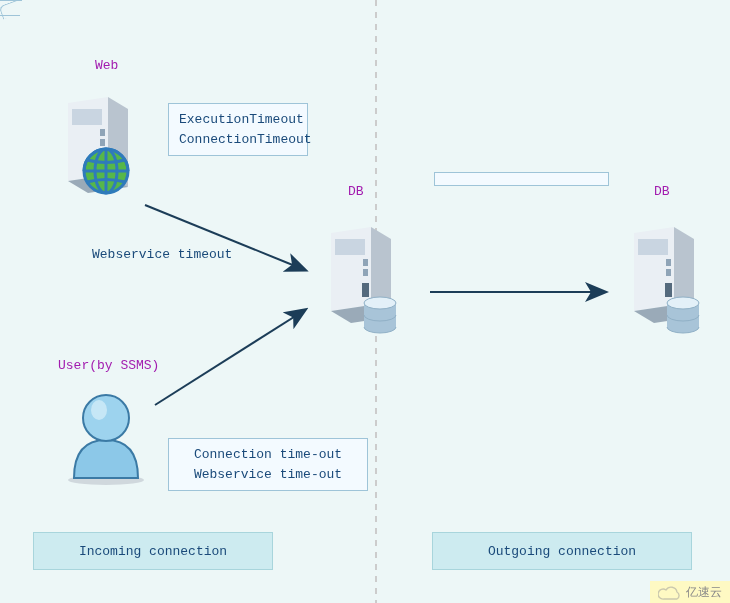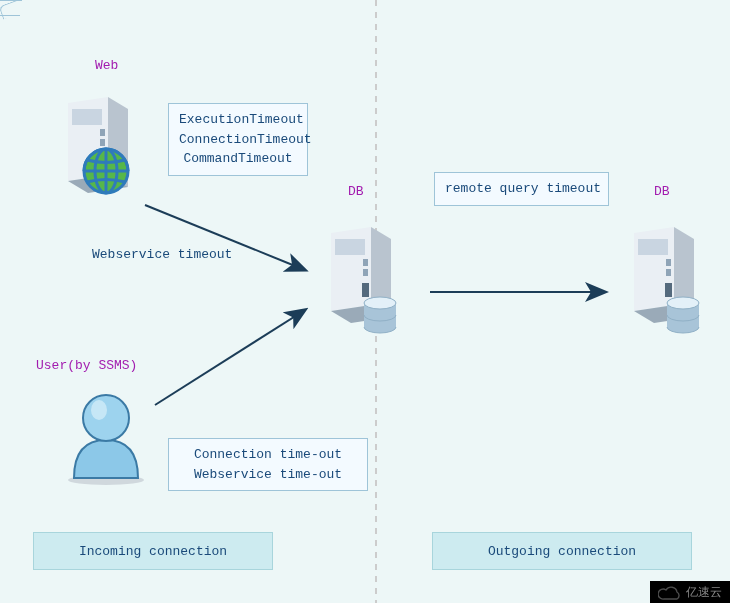--- a/index.html
+++ b/index.html
@@ -27,21 +27,21 @@
     }
 
     .label {
       position: absolute;
       color: #a21caf;
       white-space: nowrap;
     }
     .web-label { left: 95px; top: 58px; }
     .db1-label { left: 348px; top: 184px; }
     .db2-label { left: 654px; top: 184px; }
-    .user-label { left: 36px; top: 358px; }
+    .user-label { left: 58px; top: 358px; }
 
     .server {
       position: absolute;
       width: 100px;
       height: 110px;
     }
     #web-server  { left: 50px;  top: 95px; }
     #db1-server  { left: 313px; top: 225px; }
     #db2-server  { left: 616px; top: 225px; }
 
@@ -102,21 +102,21 @@
       display: flex;
       align-items: center;
       justify-content: center;
     }
     #incoming-box { left: 33px;  width: 240px; }
     #outgoing-box { left: 432px; width: 260px; }
 
     .watermark {
       position: absolute;
       right: 0; bottom: 0;
-      background: #000000;
+      background: #fef9c3;
       padding: 3px 8px 2px 8px;
       font-size: 12px;
       color: #888;
       font-family: "Microsoft YaHei", sans-serif;
       display: flex;
       align-items: center;
       gap: 4px;
     }
     .watermark svg { opacity: .5; }
   </style>
@@ -205,26 +205,24 @@
     <ellipse cx="40" cy="90" rx="38" ry="5" fill="#d0d8dd"></ellipse>
     <path d="M8,88 Q8,50 40,50 Q72,50 72,88 Z" fill="#8cc8e8" stroke="#3b7aa5" stroke-width="2"></path>
     <circle cx="40" cy="28" r="23" fill="#9dd3ee" stroke="#3b7aa5" stroke-width="2"></circle>
     <ellipse cx="33" cy="20" rx="8" ry="10" fill="#c6e7f6"></ellipse>
   </svg>
 </div>
 
 <div class="callout-box" id="callout-web">
   <div>ExecutionTimeout</div>
   <div>ConnectionTimeout</div>
-  <div>CommandTimeout</div>
 </div>
 <div class="callout-web-tail"></div>
 
 <div class="callout-box" id="callout-remote">
-  <div>remote query timeout</div>
 </div>
 <div class="callout-remote-tail"></div>
 
 <div class="callout-box" id="callout-user">
   <div>Connection time-out</div>
   <div>Webservice time-out</div>
 </div>
 <div class="callout-user-tail"></div>
 
 <div class="mid-text">

